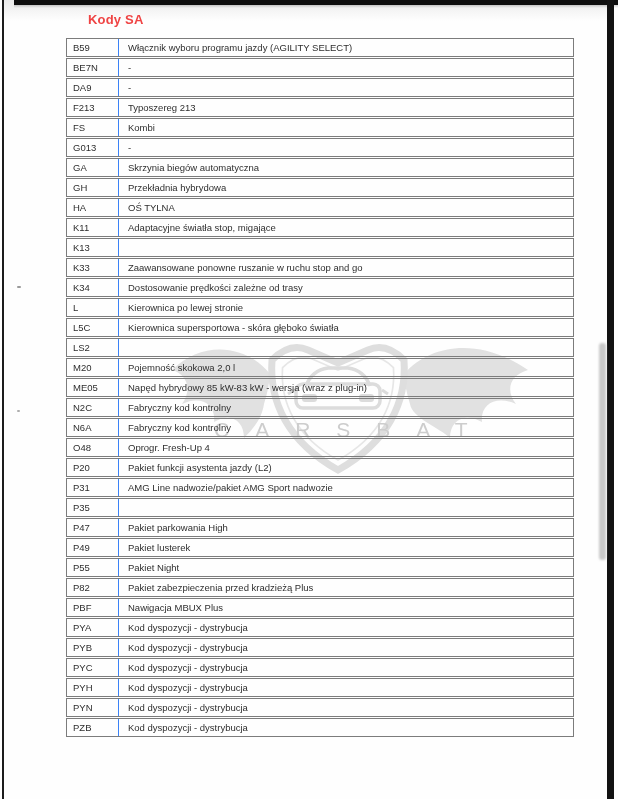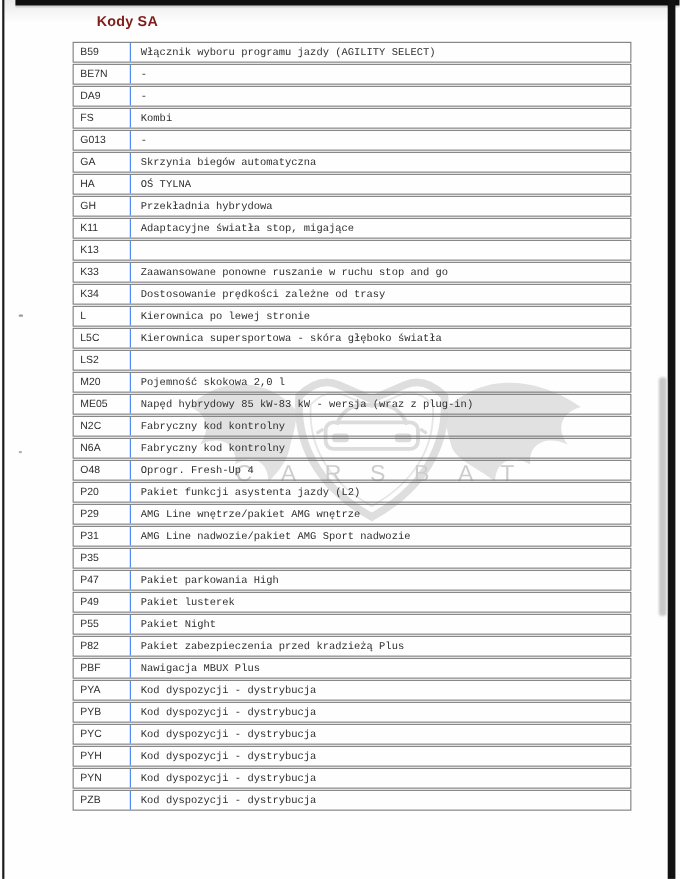--- a/index.html
+++ b/index.html
@@ -24,38 +24,38 @@
   .speck-1{left:17px;top:286px;width:4px;height:2px;}
   .speck-2{left:17px;top:410px;width:3px;height:2px;opacity:.8;}
 
   
   .watermark{position:absolute;left:148px;top:330px;width:402px;height:168px;z-index:1;}
   .watermark svg{display:block;width:100%;height:100%;}
 
   
   .title{
     position:absolute;left:66px;top:12px;z-index:2;
-    font-size:13px;font-weight:bold;color:#7f1d1d;letter-spacing:.2px;padding-left:22px;
+    font-size:13px;font-weight:bold;color:#ef4444;letter-spacing:.2px;padding-left:22px;
   }
 
   
   .sa-table{
     position:absolute;left:66px;top:38px;width:508px;z-index:2;
     display:flex;flex-direction:column;row-gap:1px;
   }
   .row{
     display:flex;height:19px;box-sizing:border-box;
     border:1px solid #7c7c7c;background:transparent;
   }
   .cell{
     box-sizing:border-box;height:17px;line-height:17px;
     font-size:9.5px;color:#2e2e2e;white-space:nowrap;overflow:hidden;
   }
   .cell.code{width:52px;border-right:1px solid #3b82f6;padding-left:6px;}
-  .cell.desc{flex:1;padding-left:9px;font-family:Liberation Mono, monospace;}
+  .cell.desc{flex:1;padding-left:9px;}
 </style>
 </head>
 <body>
 
 <div class="page">
 
   <div class="shade-top"></div>
   <div class="edge-top"></div>
   <div class="edge-right"></div>
   <div class="edge-left"></div>
@@ -121,47 +121,51 @@
     <div class="row">
       <div class="cell code">BE7N</div>
       <div class="cell desc">-</div>
     </div>
 
     <div class="row">
       <div class="cell code">DA9</div>
       <div class="cell desc">-</div>
     </div>
 
+    <div class="row">
+      <div class="cell code">F213</div>
+      <div class="cell desc">Typoszereg 213</div>
+    </div>
 
     <div class="row">
       <div class="cell code">FS</div>
       <div class="cell desc">Kombi</div>
     </div>
 
     <div class="row">
       <div class="cell code">G013</div>
       <div class="cell desc">-</div>
     </div>
 
     <div class="row">
       <div class="cell code">GA</div>
       <div class="cell desc">Skrzynia biegów automatyczna</div>
     </div>
 
     <div class="row">
+      <div class="cell code">GH</div>
+      <div class="cell desc">Przekładnia hybrydowa</div>
+    </div>
+
+    <div class="row">
       <div class="cell code">HA</div>
       <div class="cell desc">OŚ TYLNA</div>
     </div>
 
     <div class="row">
-      <div class="cell code">GH</div>
-      <div class="cell desc">Przekładnia hybrydowa</div>
-    </div>
-
-    <div class="row">
       <div class="cell code">K11</div>
       <div class="cell desc">Adaptacyjne światła stop, migające</div>
     </div>
 
     <div class="row">
       <div class="cell code">K13</div>
     </div>
 
     <div class="row">
       <div class="cell code">K33</div>
@@ -211,24 +215,20 @@
     <div class="row">
       <div class="cell code">O48</div>
       <div class="cell desc">Oprogr. Fresh-Up 4</div>
     </div>
 
     <div class="row">
       <div class="cell code">P20</div>
       <div class="cell desc">Pakiet funkcji asystenta jazdy (L2)</div>
     </div>
 
-    <div class="row">
-      <div class="cell code">P29</div>
-      <div class="cell desc">AMG Line wnętrze/pakiet AMG wnętrze</div>
-    </div>
 
     <div class="row">
       <div class="cell code">P31</div>
       <div class="cell desc">AMG Line nadwozie/pakiet AMG Sport nadwozie</div>
     </div>
 
     <div class="row">
       <div class="cell code">P35</div>
     </div>
 

